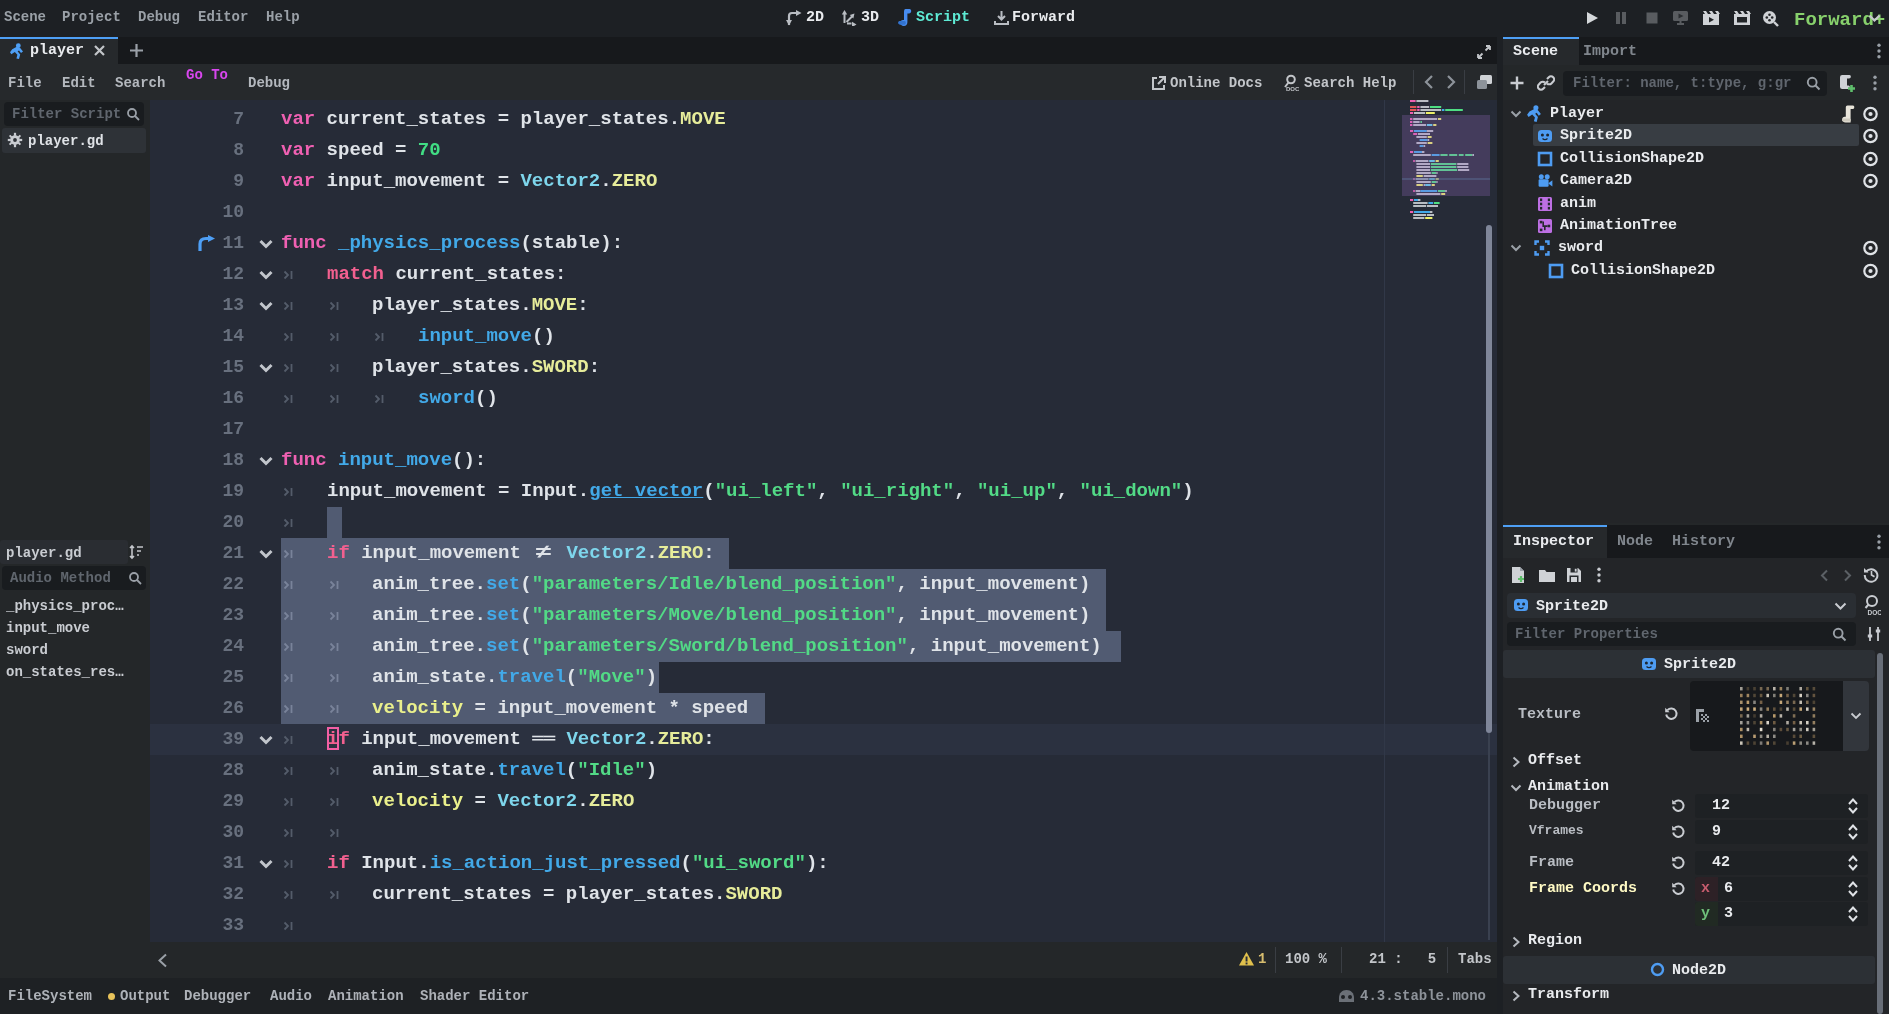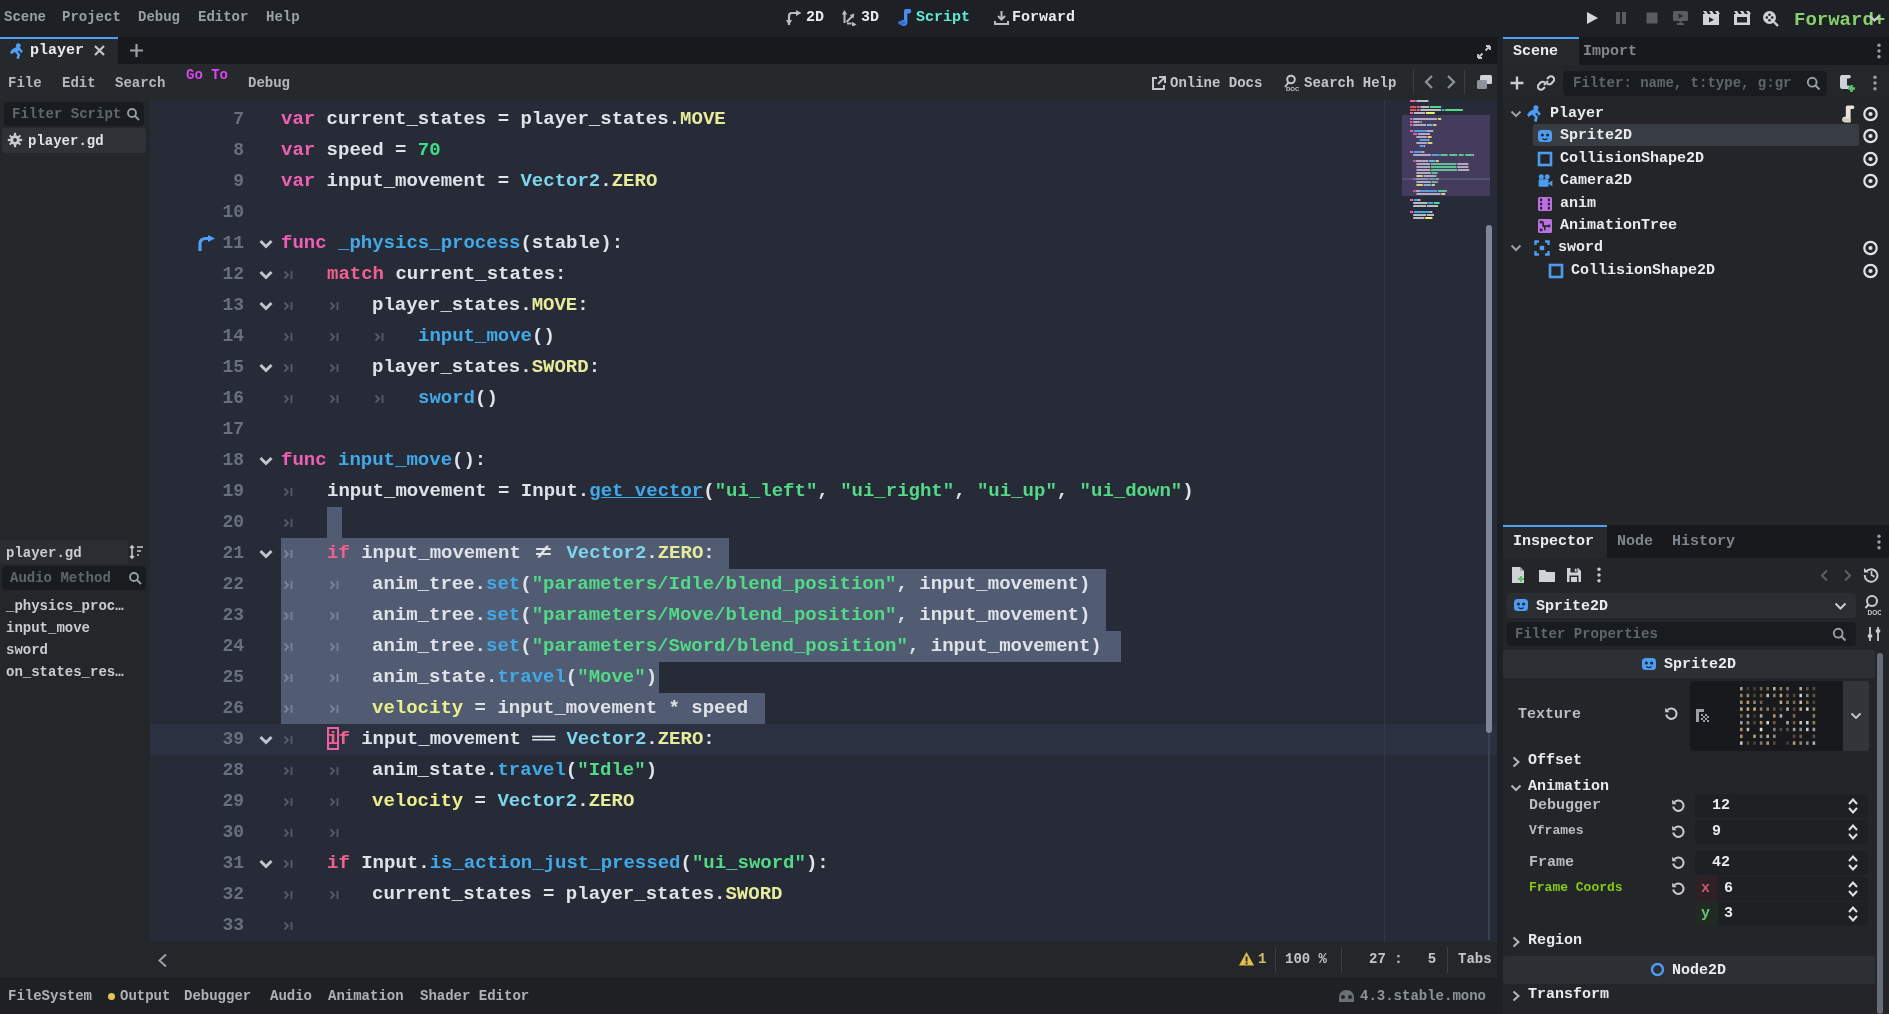--- a/index.html
+++ b/index.html
@@ -480,21 +480,21 @@
     </svg>
 <svg class="ico" style="left:1238px;top:951px" width="17" height="16" viewBox="0 0 17 16">
       <path d="M8.5 1L16 14.5H1z" fill="#e0c04c"></path>
       <rect x="7.6" y="5.5" width="1.9" height="5" fill="#262b37"></rect>
       <rect x="7.6" y="11.5" width="1.9" height="1.9" fill="#262b37"></rect>
     </svg>
 <div class="ab ui" style="left:1258px;top:951px;color:#d6bc6e">1</div>
 <div class="sep" style="left:1275px;top:947px;height:26px"></div>
 <div class="ab ui" style="left:1285px;top:951px;color:#c3c6ca">100 %</div>
 <div class="sep" style="left:1341px;top:947px;height:26px"></div>
-<div class="ab ui" style="left:1369px;top:951px;color:#c3c6ca">27 :   5</div>
+<div class="ab ui" style="left:1369px;top:951px;color:#c3c6ca">21 :   5</div>
 <div class="sep" style="left:1447px;top:947px;height:26px"></div>
 <div class="ab ui" style="left:1458px;top:951px;color:#c3c6ca">Tabs</div>
 <div class="ab ui" style="left:8px;top:988px;color:#aeb2b8">FileSystem</div>
 <div class="ab ui" style="left:120px;top:988px;color:#aeb2b8">Output</div>
 <div class="ab ui" style="left:184px;top:988px;color:#aeb2b8">Debugger</div>
 <div class="ab ui" style="left:270px;top:988px;color:#aeb2b8">Audio</div>
 <div class="ab ui" style="left:328px;top:988px;color:#aeb2b8">Animation</div>
 <div class="ab ui" style="left:420px;top:988px;color:#aeb2b8">Shader Editor</div>
 <div class="ab" style="left:108px;top:993px;width:7px;height:7px;border-radius:50%;background:#e8c35a"></div>
 <svg class="ico" style="left:1338px;top:988px" width="17" height="16" viewBox="0 0 17 16">
@@ -857,21 +857,21 @@
 <div class="ab ui" style="left:1529px;top:854px;color:#b9bdc3;font-size:15px">Frame</div>
 <svg class="ico" style="left:1671px;top:856px" width="15" height="14" viewBox="0 0 15 14">
       <path d="M3.5 3.2A5.2 5.2 0 112.2 7.5" stroke="#c9ccd1" stroke-width="2" fill="none"></path>
       <path d="M1.2 0.8v4.4h4.4z" fill="#c9ccd1"></path>
     </svg>
 <div class="ab" style="left:1695px;top:851px;width:173px;height:24px;background:#1e2124;border-radius:3px"></div>
 <div class="ab ui wt" style="left:1712px;top:854px;font-size:15px">42</div>
 <svg class="ico" style="left:1847px;top:855px" width="12" height="16" viewBox="0 0 12 16">
       <path d="M2 6l4-4.5L10 6M2 10l4 4.5L10 10" stroke="#dfe2e6" stroke-width="2" fill="none"></path>
     </svg>
-<div class="ab ui" style="left:1529px;top:880px;color:#84cc16;font-size:13px">Frame Coords</div>
+<div class="ab ui" style="left:1529px;top:880px;color:#fef9c3;font-size:15px">Frame Coords</div>
 <svg class="ico" style="left:1671px;top:882px" width="15" height="14" viewBox="0 0 15 14">
       <path d="M3.5 3.2A5.2 5.2 0 112.2 7.5" stroke="#c9ccd1" stroke-width="2" fill="none"></path>
       <path d="M1.2 0.8v4.4h4.4z" fill="#c9ccd1"></path>
     </svg>
 <div class="ab" style="left:1695px;top:877px;width:173px;height:24px;background:#1e2124;border-radius:3px"></div>
 <div class="ab" style="left:1695px;top:877px;width:23px;height:24px;background:#2d2126;border-radius:3px 0 0 3px"></div>
 <div class="ab ui" style="left:1701px;top:880px;color:#c75c6e;font-size:15px">x</div>
 <div class="ab ui wt" style="left:1724px;top:880px;font-size:15px">6</div>
 <svg class="ico" style="left:1847px;top:881px" width="12" height="16" viewBox="0 0 12 16">
       <path d="M2 6l4-4.5L10 6M2 10l4 4.5L10 10" stroke="#dfe2e6" stroke-width="2" fill="none"></path>

